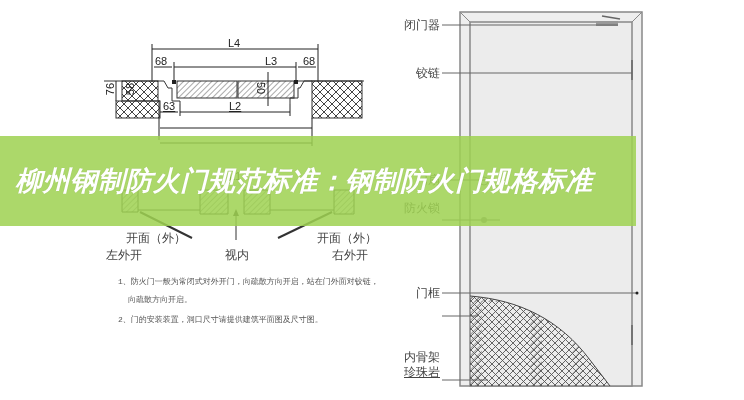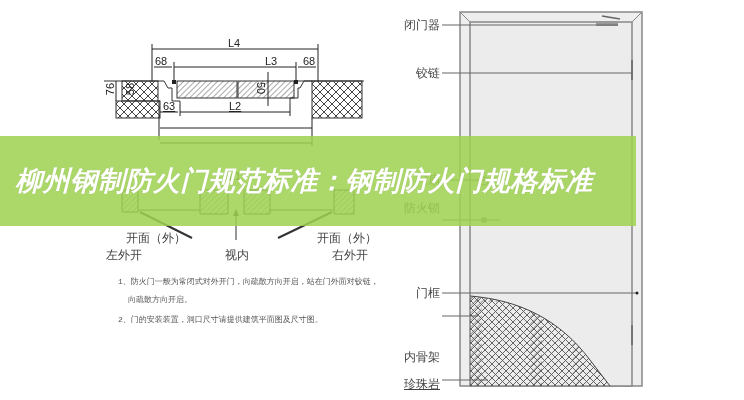--- a/index.html
+++ b/index.html
@@ -148,18 +148,18 @@
     </g>
     <path d="M90,296 C140,300 180,320 210,360 L230,386" fill="none" stroke="#444" stroke-width="1"></path>
   </svg>
 
   <div class="abs label-right" style="left:0;top:17px;">闭门器</div>
   <div class="abs label-right" style="left:0;top:65px;">铰链</div>
   <div class="abs label-right" style="left:0;top:172px;">门扇</div>
   <div class="abs label-right" style="left:0;top:200px;">防火锁</div>
   <div class="abs label-right" style="left:0;top:285px;">门框</div>
   <div class="abs label-right" style="left:0;top:308px;margin-top:41px;">内骨架</div>
-  <div class="abs label-right" style="left:0;top:376px;text-decoration:underline;">珍珠岩</div>
+  <div class="abs label-right" style="left:0;top:364px;text-decoration:underline;">珍珠岩</div>
 </div>
 
 <div class="abs banner">
   <div class="banner-title">柳州钢制防火门规范标准：钢制防火门规格标准</div>
 </div>
 
 </body></html>

